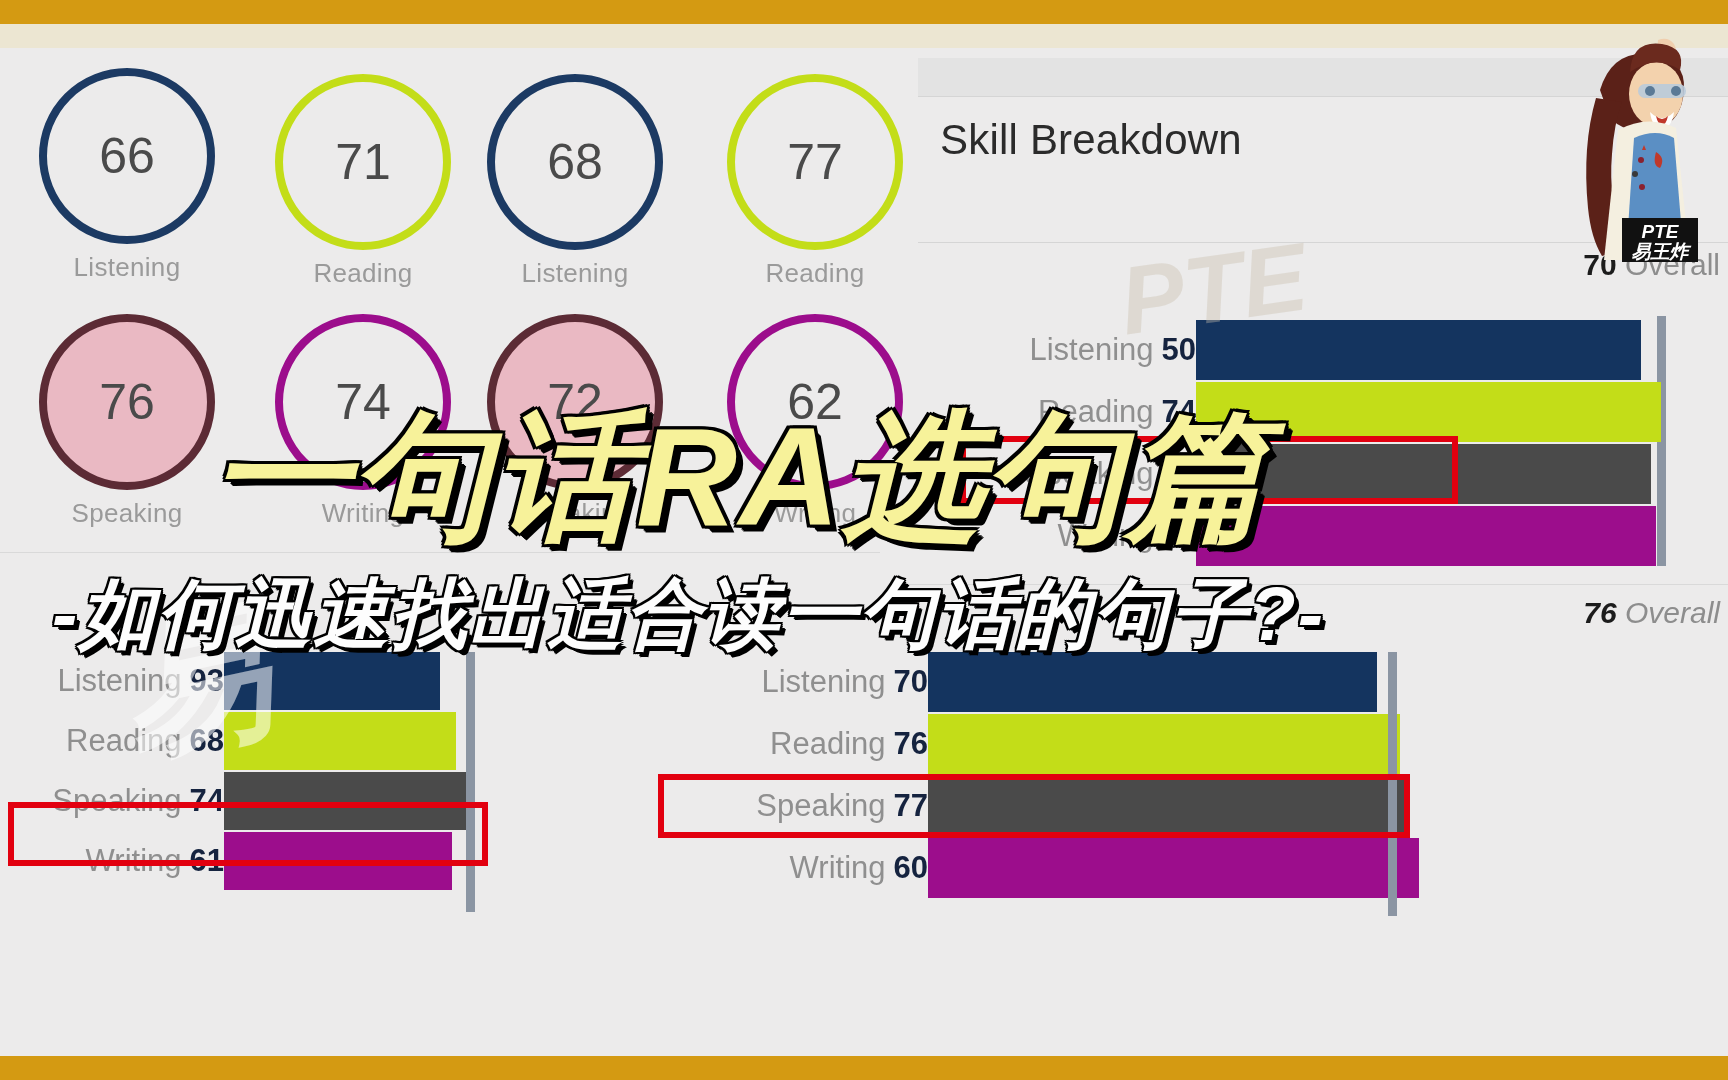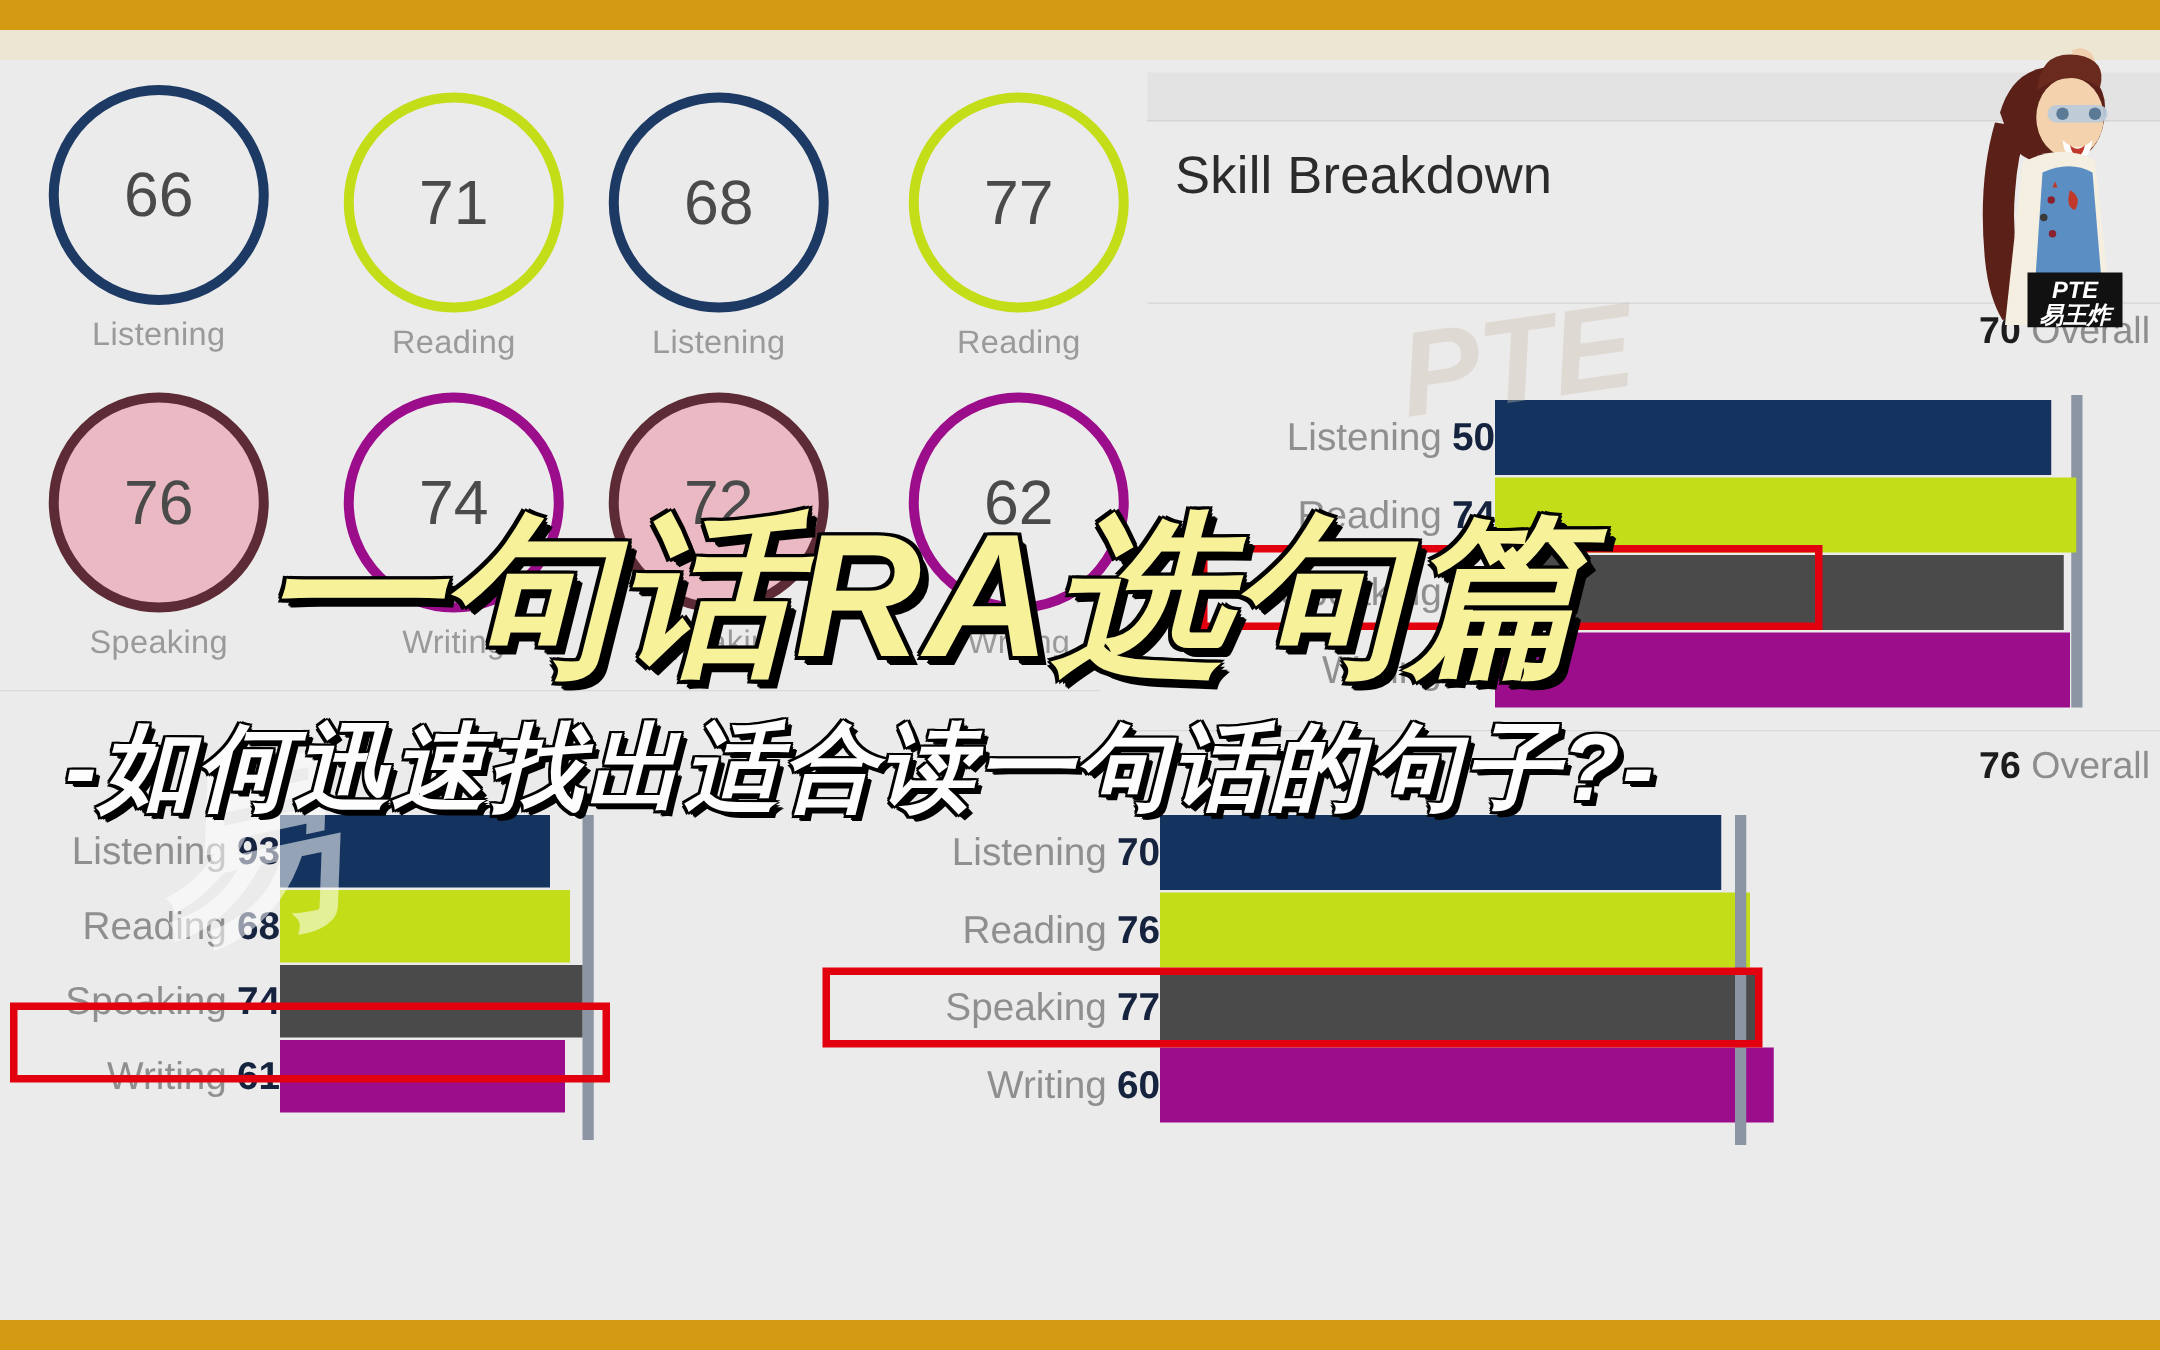--- a/index.html
+++ b/index.html
@@ -272,21 +272,21 @@
         <div class="bar-track">
           <div class="bar-fill" style="width:460px;background:#9c0d8c;"></div>
         </div>
       </div>
     </div>
 
     <div class="hl-box" style="left:960px;top:412px;width:498px;height:68px;z-index:25;"></div>
 
     <div style="position:absolute;left:890px;top:560px;width:838px;height:1px;background:#d9d9d9;"></div>
 
-    <div class="overall" style="right:8px;top:572px;">
+    <div class="overall" style="right:8px;top:572px;font-style:italic;">
       <b>76</b>
       <span>Overall</span>
     </div>
 
     <div class="bars" style="left:0px;top:628px;width:500px;height:260px;">
       <div class="axis" style="left:466px;top:0;height:260px;"></div>
 
       <div class="bar-row" style="position:absolute;left:0;top:0px;width:466px;height:58px;">
         <div class="bar-lbl" style="width:224px;">
           <span>Listening</span>

